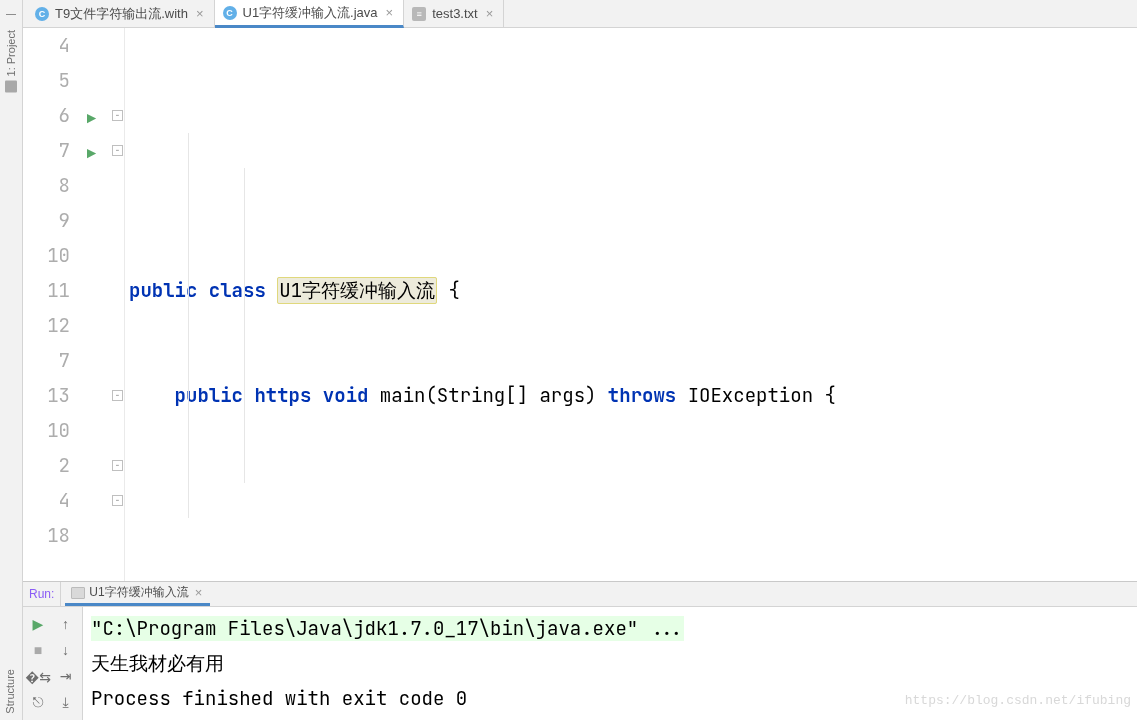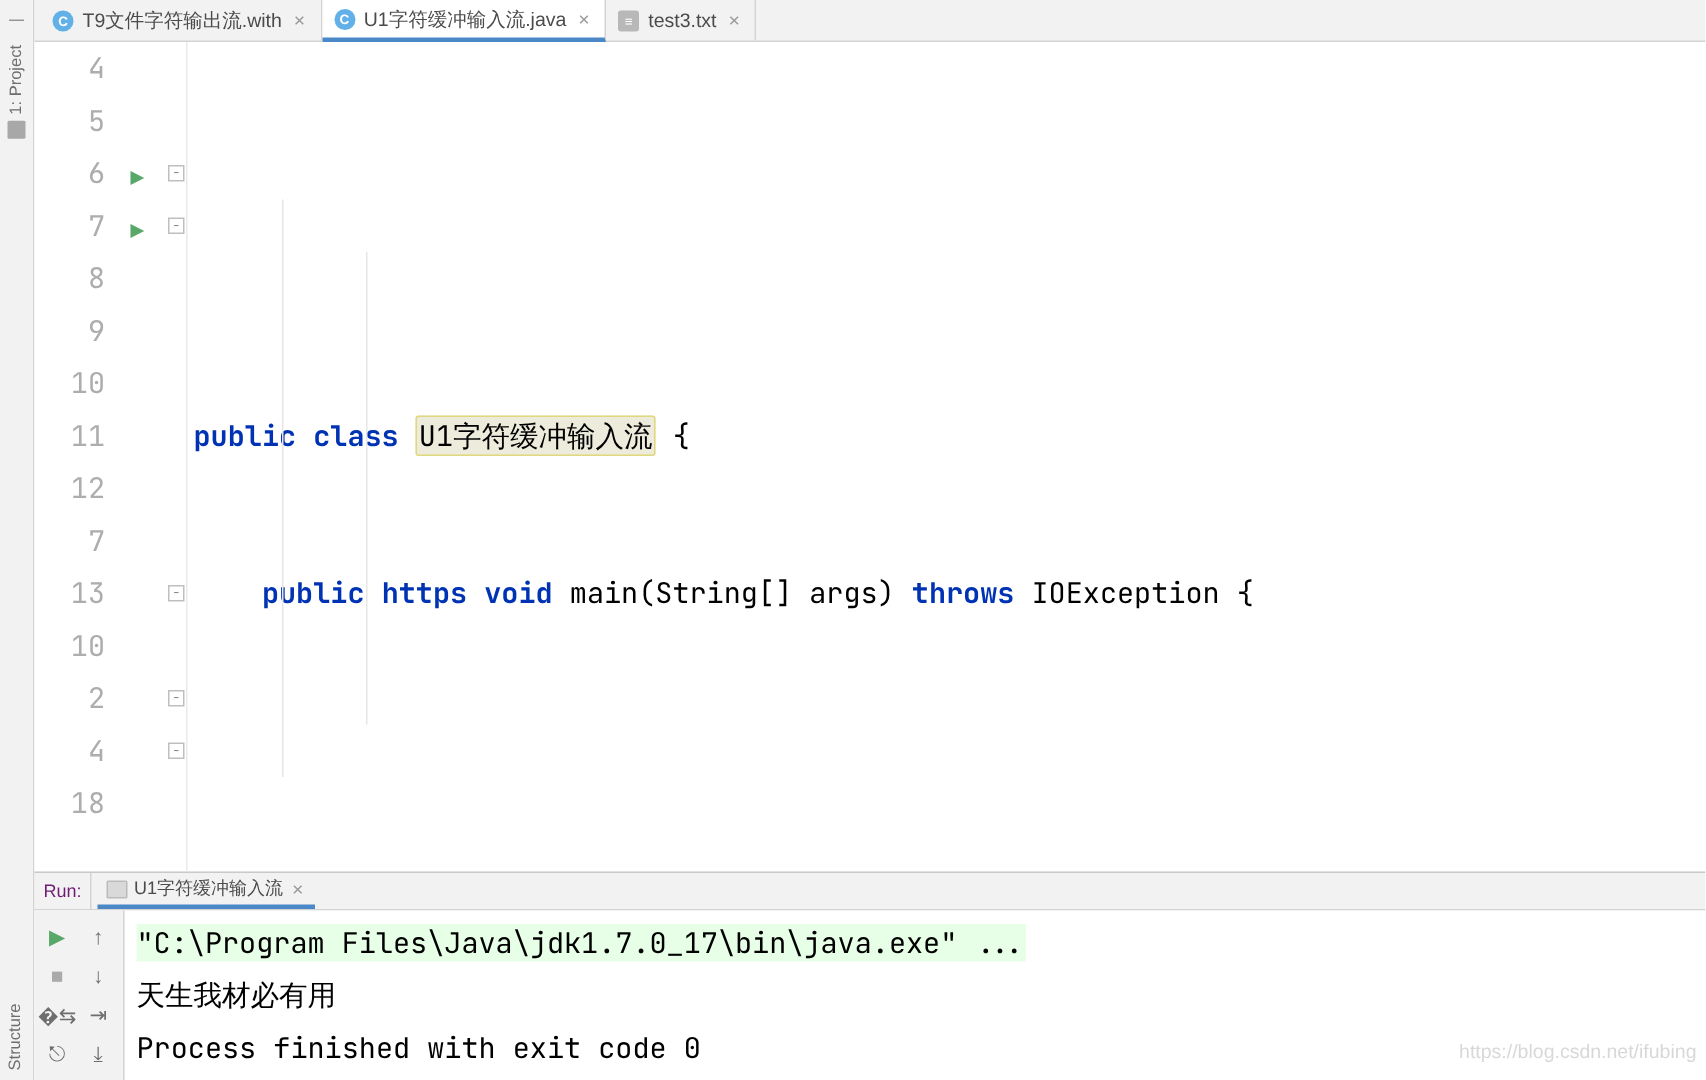--- a/index.html
+++ b/index.html
@@ -21,31 +21,31 @@
     .fold-col { width: 14px; position: relative; border-right: 1px solid #eaeaea; }
     .run-mark { color: #59a869; position: absolute; left: 2px; font-size: 15px; }
     .fold-mark { position: absolute; left: 1px; width: 11px; height: 11px; border: 1px solid #bfbfbf; background: #fff; font-size: 9px; line-height: 9px; text-align: center; color: #888; cursor:pointer;}
     .code { flex: 1; white-space: pre; position: relative; }
     .code-line { height: 35px; padding-left: 4px; }
     .kw { color: #0033b3; font-weight: bold; }
     .cls-hl { background: #edebdb; border:1px solid #e0d87c; border-radius:2px; padding:0 1px;}
     .guide { position:absolute; top:0; bottom:0; border-left:1px solid #e6e6e6; }
     .run-panel { border-top: 1px solid #c9c9c9; background: #f2f2f2; }
     .run-header { height: 25px; display: flex; align-items: center; border-bottom: 1px solid #d4d4d4; padding-left: 6px; gap: 4px; font-size: 12px;}
-    .run-label { color: #701a75; padding-right: 6px; border-right: 1px solid #d4d4d4; height:100%; display:flex; align-items:center;}
+    .run-label { color: #8b5cf6; padding-right: 6px; border-right: 1px solid #d4d4d4; height:100%; display:flex; align-items:center;}
     .run-tab { display: flex; align-items: center; gap: 4px; padding: 0 6px; border-bottom: 3px solid #4a88c7; height: 100%; color:#4b4b4b;}
     .run-tab-icon { width:14px; height:12px; background:#d9d9d9; border:1px solid #bbb; border-radius:1px;}
     .run-body { display: flex; background: #fff; }
     .run-toolbar { width: 60px; background: #f2f2f2; border-right: 1px solid #d4d4d4; display: grid; grid-template-columns: 1fr 1fr; gap:4px; padding:6px 4px; align-content:start;}
     .rt-btn { width: 22px; height: 22px; display: flex; align-items: center; justify-content: center; cursor: pointer; color:#6e6e6e; font-size:14px; border-radius:3px;}
     .rt-play { color:#59a869;}
     .rt-stop { color:#aaa;}
     .console { flex: 1; font-family: "JetBrains Mono","Consolas",monospace; font-size: 19px; line-height: 35px; padding: 4px 8px; white-space: pre; position:relative;}
     .cmd-hl { background: #e6ffe6; }
-    .watermark { position:absolute; right:6px; bottom:2px; color:#d8d8d8; font-size:13px; font-family: Liberation Sans, sans-serif; }
+    .watermark { position:absolute; right:6px; bottom:2px; color:#d8d8d8; font-size:13px; font-family: Liberation Mono, monospace; }
     .bottom-sidebar-label { position:absolute; left:4px; bottom:6px; writing-mode: vertical-rl; transform: rotate(180deg); font-size:11px; color:#6e6e6e; cursor:pointer; display:flex; align-items:center; gap:4px;}
   </style>
 </head>
 <body>
 
 <div class="container">
   <div class="left-sidebar">
     <div class="sidebar-btn">—</div>
     <div class="sidebar-label">
       <span style="width:12px;height:12px;background:#a8a8a8;border-radius:1px;display:inline-block"></span>

